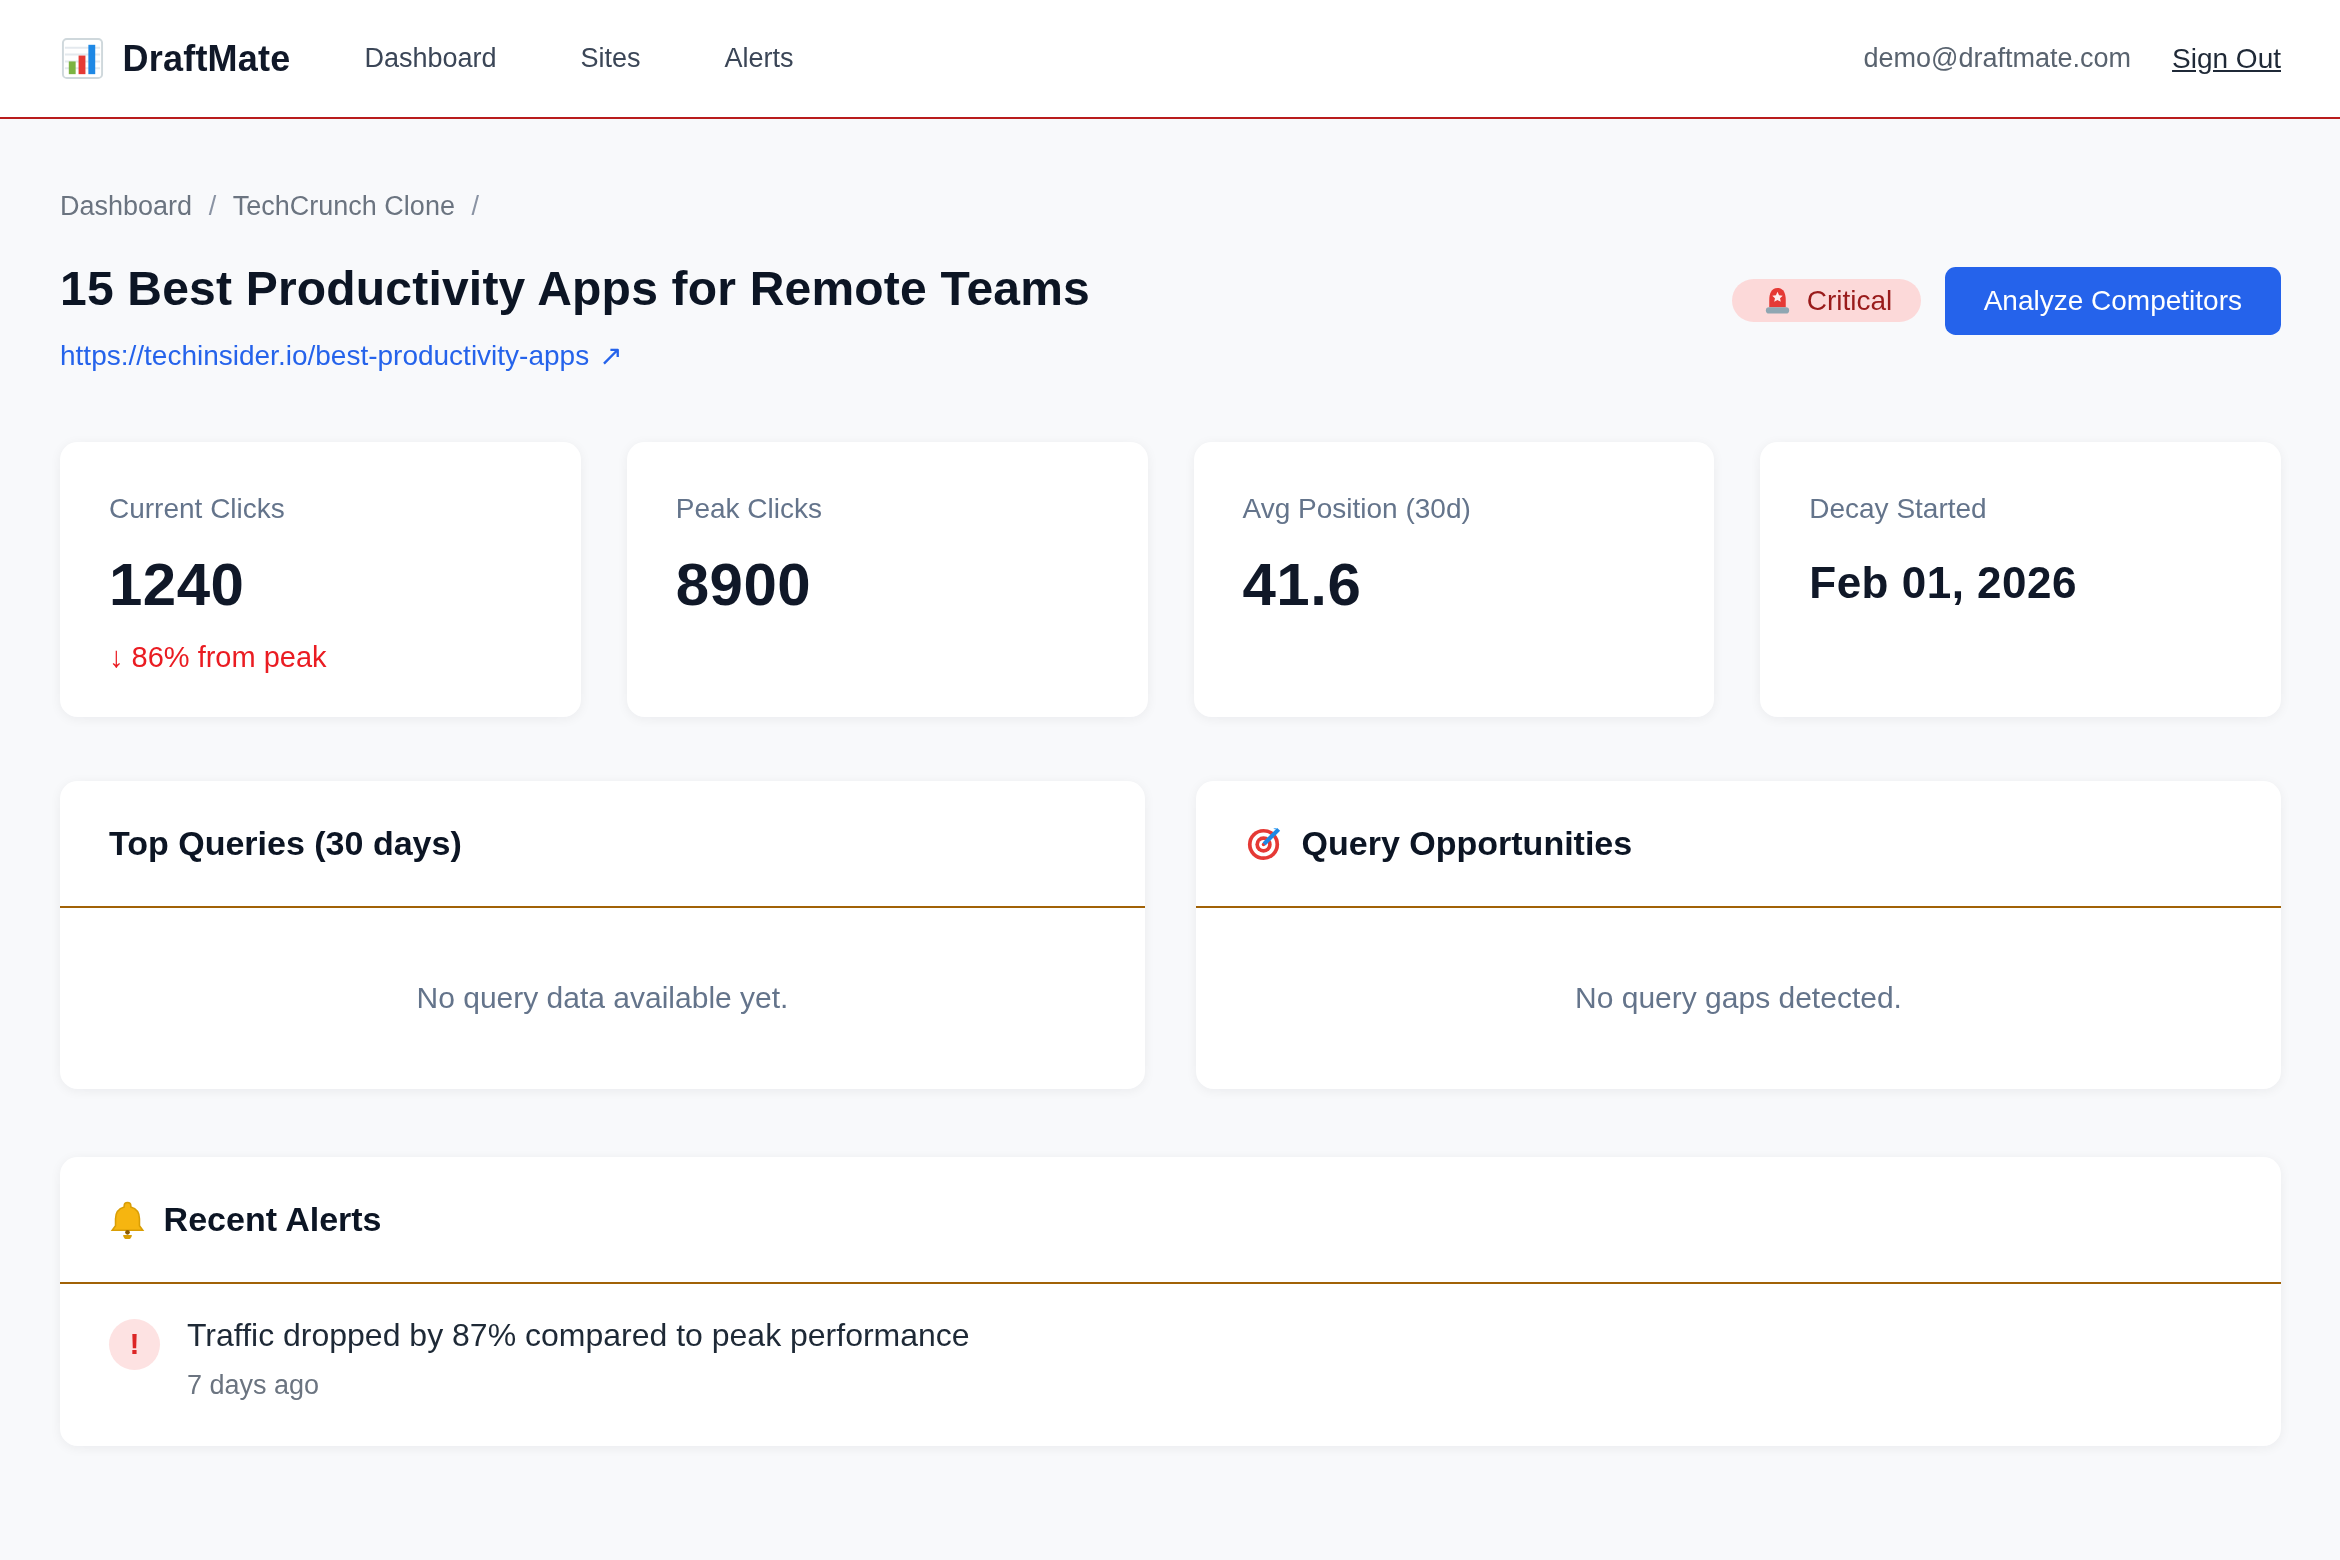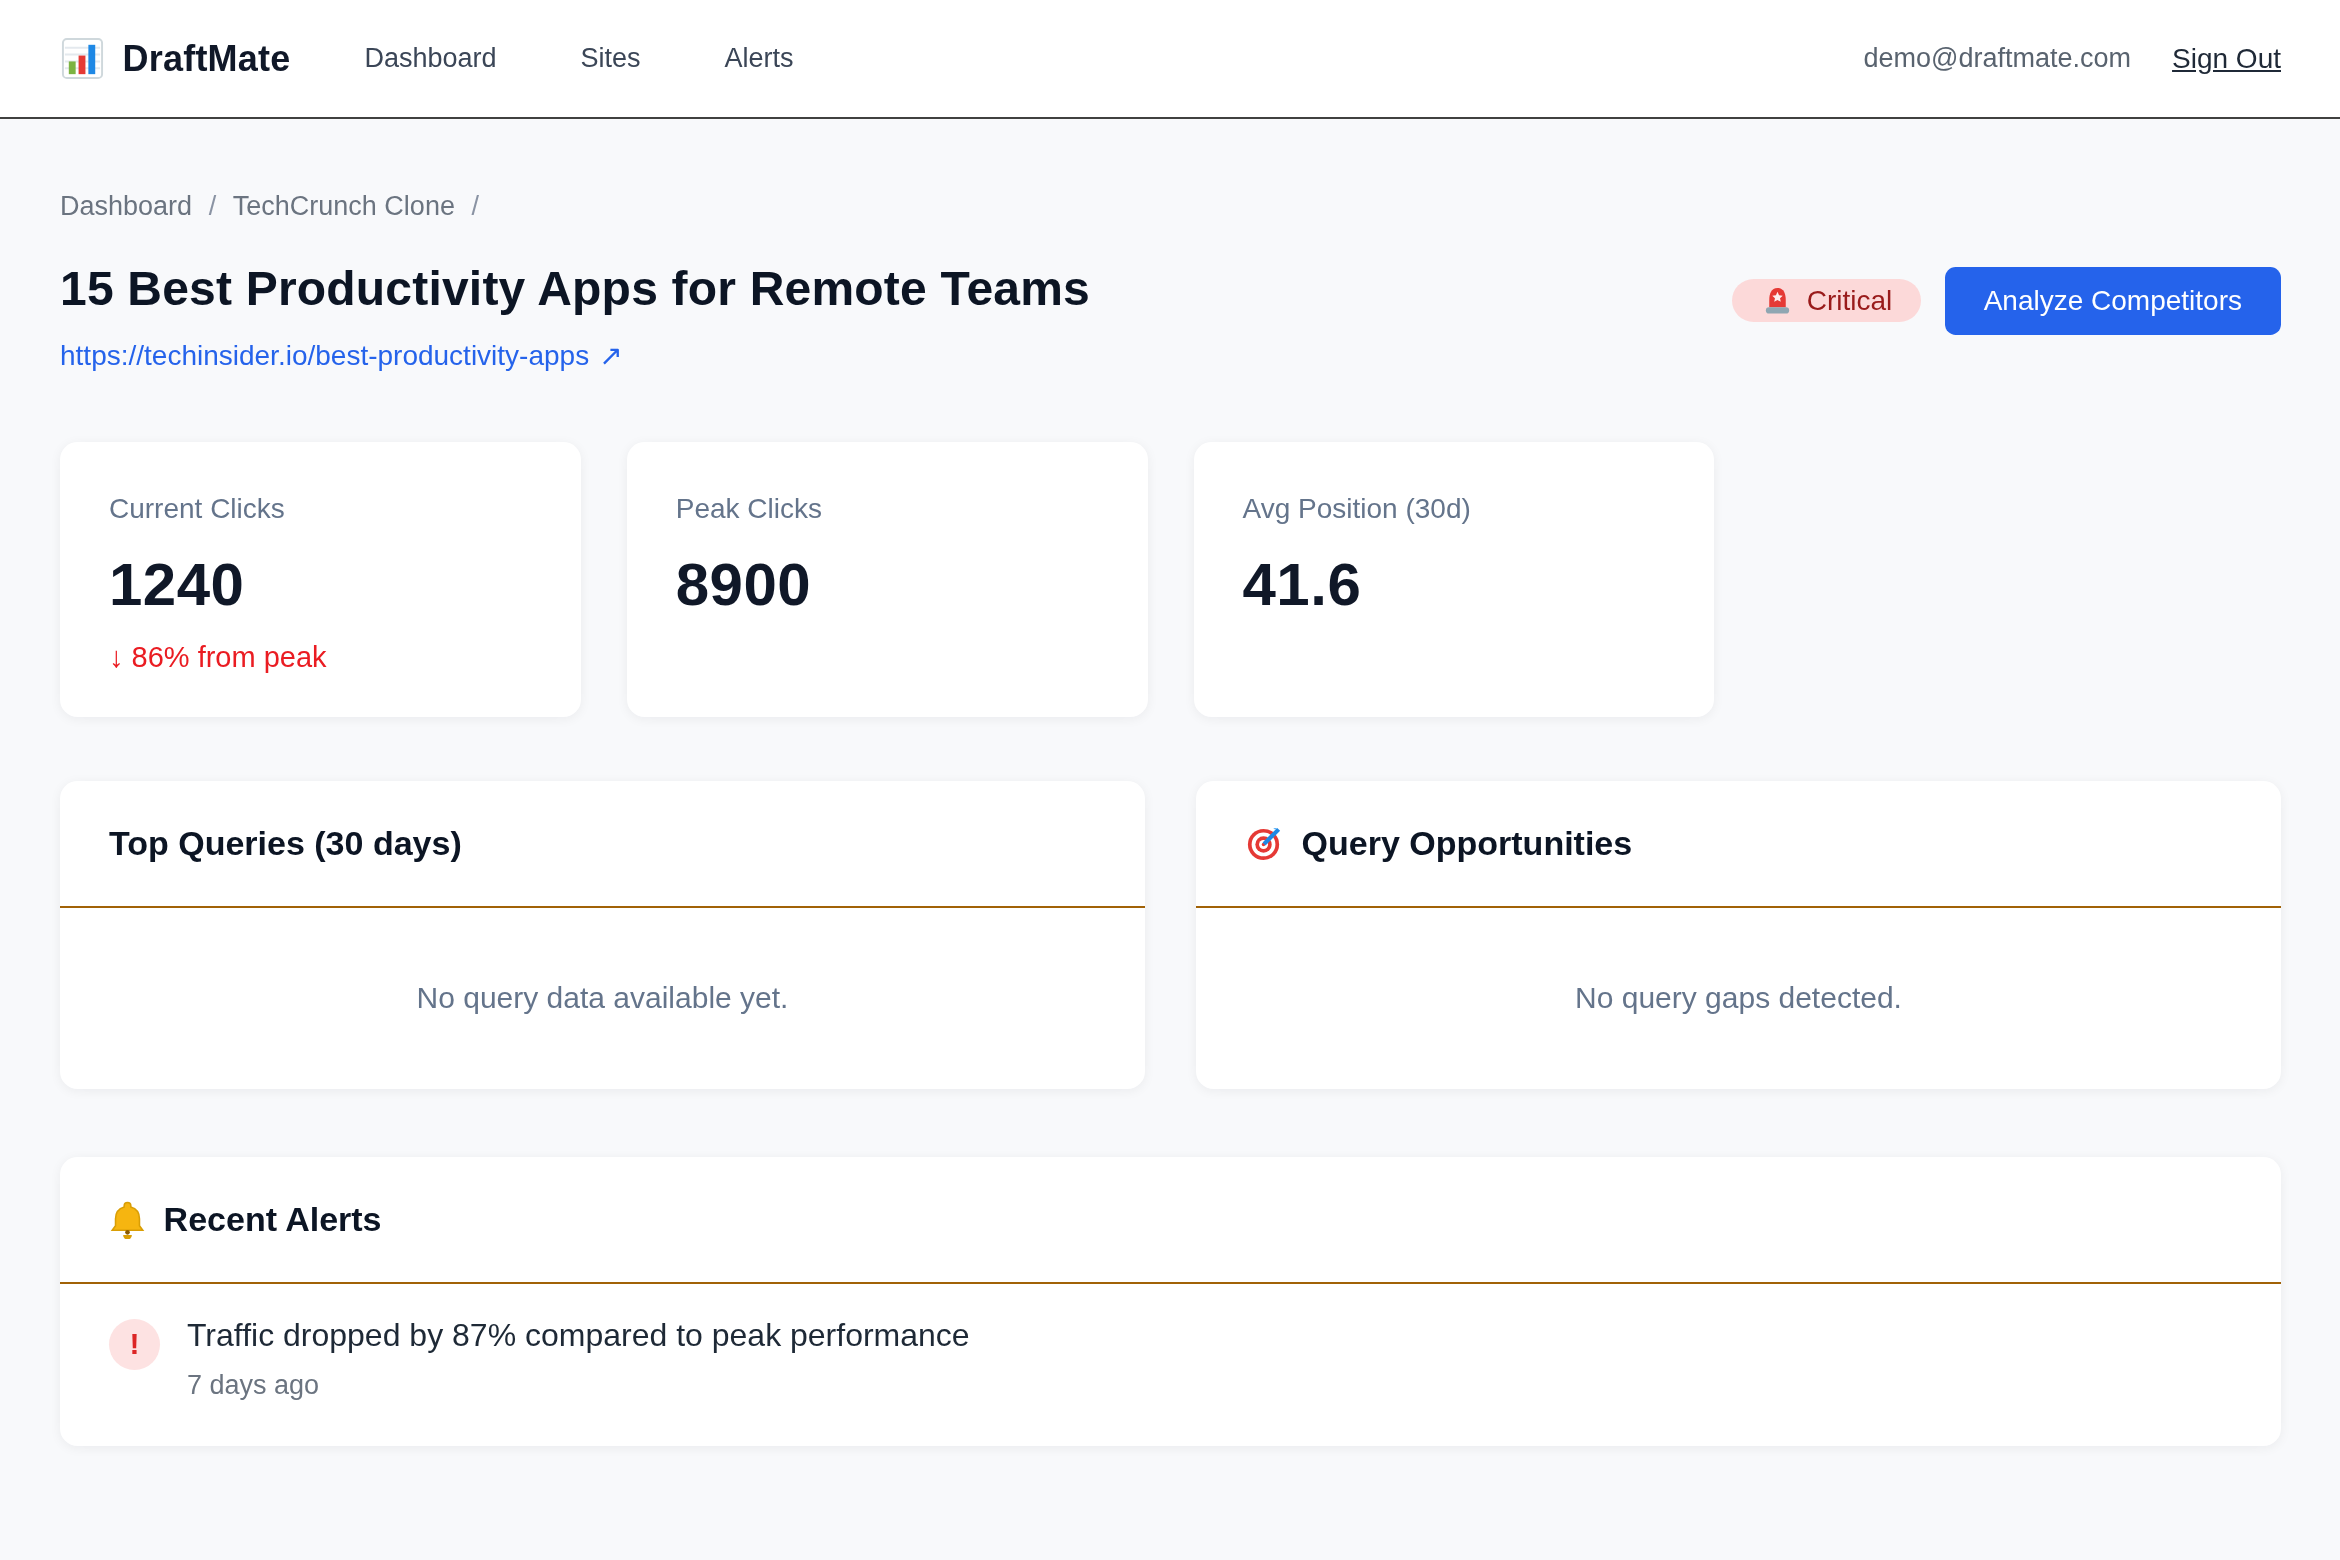--- a/index.html
+++ b/index.html
@@ -6,21 +6,21 @@
   html,body { width:2341px; height:1560px; }
   body {
     background:#f8f9fb;
     font-family:"Liberation Sans","DejaVu Sans",sans-serif;
     color:#0f172a;
     overflow:hidden;
   }
 
   
   .topbar {
-    height:119px; background:#ffffff; border-bottom:2px solid #404040;
+    height:119px; background:#ffffff; border-bottom:2px solid #b91c1c;
     display:flex; align-items:center; padding:0 60px;
   }
   .brand { display:flex; align-items:center; gap:17.6px; }
   .brand-name { font-size:36px; font-weight:700; color:#101828; letter-spacing:0.2px; }
   .nav { display:flex; gap:84px; margin-left:74px; }
   .nav-item { font-size:27px; color:#3b4657; cursor:pointer; }
   .topbar-right { margin-left:auto; display:flex; align-items:center; gap:41px; }
   .email { font-size:27px; color:#59636f; }
   .signout { font-size:28px; color:#1f2937; font-weight:500; cursor:pointer;text-decoration:underline; }
 
@@ -154,20 +154,24 @@
       <div class="stat-delta">↓ 86% from peak</div>
     </div>
     <div class="card stat-card">
       <div class="stat-label">Peak Clicks</div>
       <div class="stat-value">8900</div>
     </div>
     <div class="card stat-card">
       <div class="stat-label">Avg Position (30d)</div>
       <div class="stat-value">41.6</div>
     </div>
+    <div class="card stat-card">
+      <div class="stat-label">Decay Started</div>
+      <div class="stat-value date">Feb 01, 2026</div>
+    </div>
   </div>
 
   <div class="panels">
     <div class="card">
       <div class="panel-header">
         <span class="panel-title">Top Queries (30 days)</span>
       </div>
       <div class="panel-body">
         <span class="empty-msg">No query data available yet.</span>
       </div>

